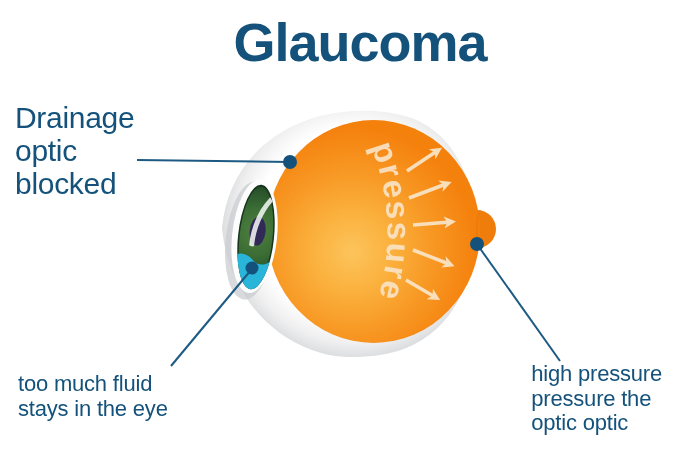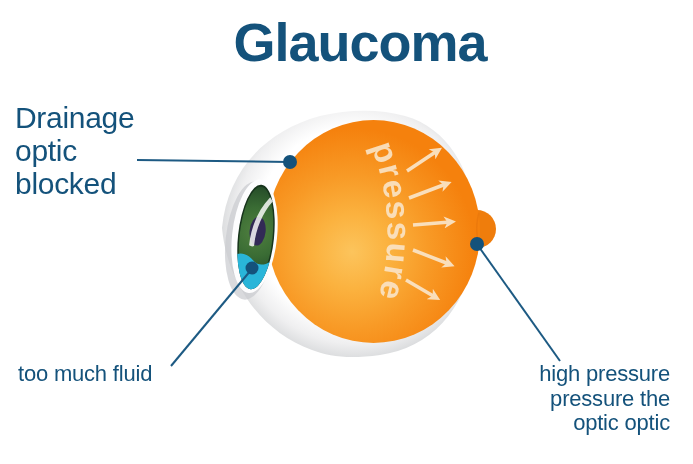--- a/index.html
+++ b/index.html
@@ -11,22 +11,22 @@
   .lbl { position:absolute; color:#14527b; }
   .title {
     left:25px; top:13px; width:670px; text-align:center;
     font-size:54px; line-height:58px; font-weight:700; letter-spacing:-1px;
   }
   .drainage {
     left:15px; top:101px; font-size:30px; line-height:33px;
     font-weight:400; letter-spacing:-0.3px;
   }
   .small { font-size:22px; line-height:24.5px; letter-spacing:-0.2px; }
-  .fluid-lbl  { left:18px; top:362px; text-align:left; }
-  .optic-lbl  { right:23px; top:362px; text-align:right; }
+  .fluid-lbl  { left:18px; top:372px; text-align:left; }
+  .optic-lbl  { right:31px; top:362px; text-align:left; }
   .lbl span { display:block; }
 </style>
 </head>
 <body>
 
 <div class="stage">
 
   <svg class="eye-svg" viewBox="0 0 693 464">
     <defs>
       <radialGradient id="shellGrad" gradientUnits="userSpaceOnUse" cx="355" cy="225" r="140">
@@ -107,20 +107,21 @@
   <div class="lbl title">Glaucoma</div>
 
   <div class="lbl drainage">
     <span>Drainage</span>
     <span>optic</span>
     <span>blocked</span>
   </div>
 
   <div class="lbl small fluid-lbl">
     <span>too much fluid</span>
+    <span>stays in the eye</span>
   </div>
 
   <div class="lbl small optic-lbl">
     <span>high pressure</span>
     <span>pressure the</span>
     <span>optic optic</span>
   </div>
 
 </div>
 

